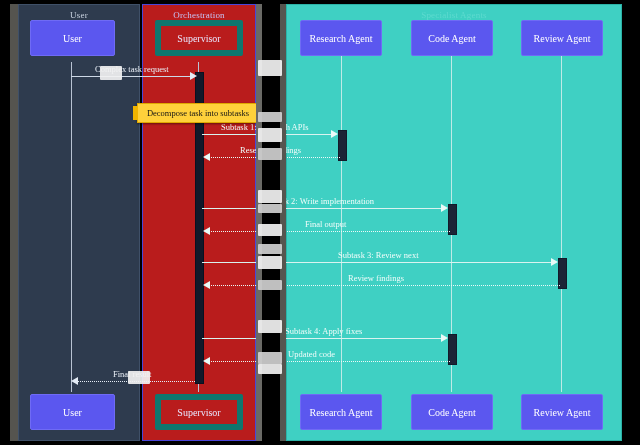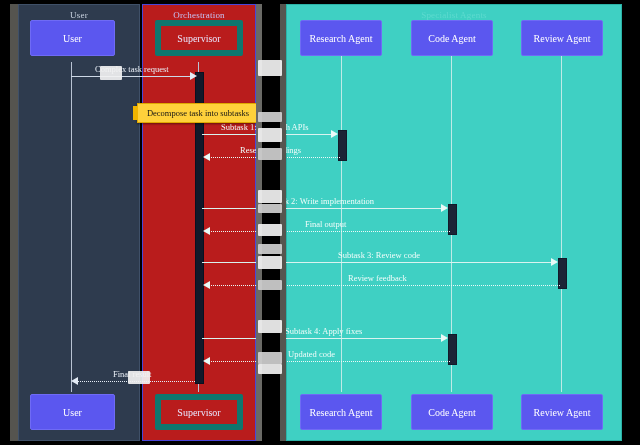--- a/index.html
+++ b/index.html
@@ -137,25 +137,25 @@
   <div class="msg solid teal" style="left:202px; top:208px; width:244px;"></div>
   <div class="arrowR teal" style="left:441px; top:204px;"></div>
   <div class="msg-label teal" style="left:262px; top:196px;">Subtask 2: Write implementation</div>
 
   <div class="msg dashed teal" style="left:208px; top:231px; width:242px;"></div>
   <div class="arrowL teal" style="left:203px; top:227px;"></div>
   <div class="msg-label teal" style="left:305px; top:219px;">Final output</div>
 
   <div class="msg solid teal" style="left:202px; top:262px; width:354px;"></div>
   <div class="arrowR teal" style="left:551px; top:258px;"></div>
-  <div class="msg-label teal" style="left:338px; top:250px;">Subtask 3: Review code</div>
+  <div class="msg-label teal" style="left:338px; top:250px;">Subtask 3: Review next</div>
 
   <div class="msg dashed teal" style="left:208px; top:285px; width:352px;"></div>
   <div class="arrowL teal" style="left:203px; top:281px;"></div>
-  <div class="msg-label teal" style="left:348px; top:273px;">Review feedback</div>
+  <div class="msg-label teal" style="left:348px; top:273px;">Review findings</div>
 
   <div class="msg solid teal" style="left:202px; top:338px; width:244px;"></div>
   <div class="arrowR teal" style="left:441px; top:334px;"></div>
   <div class="msg-label teal" style="left:285px; top:326px;">Subtask 4: Apply fixes</div>
 
   <div class="msg dashed teal" style="left:208px; top:361px; width:242px;"></div>
   <div class="arrowL teal" style="left:203px; top:357px;"></div>
   <div class="msg-label teal" style="left:288px; top:349px;">Updated code</div>
 
   <div class="msg dashed" style="left:76px; top:381px; width:119px;"></div>

